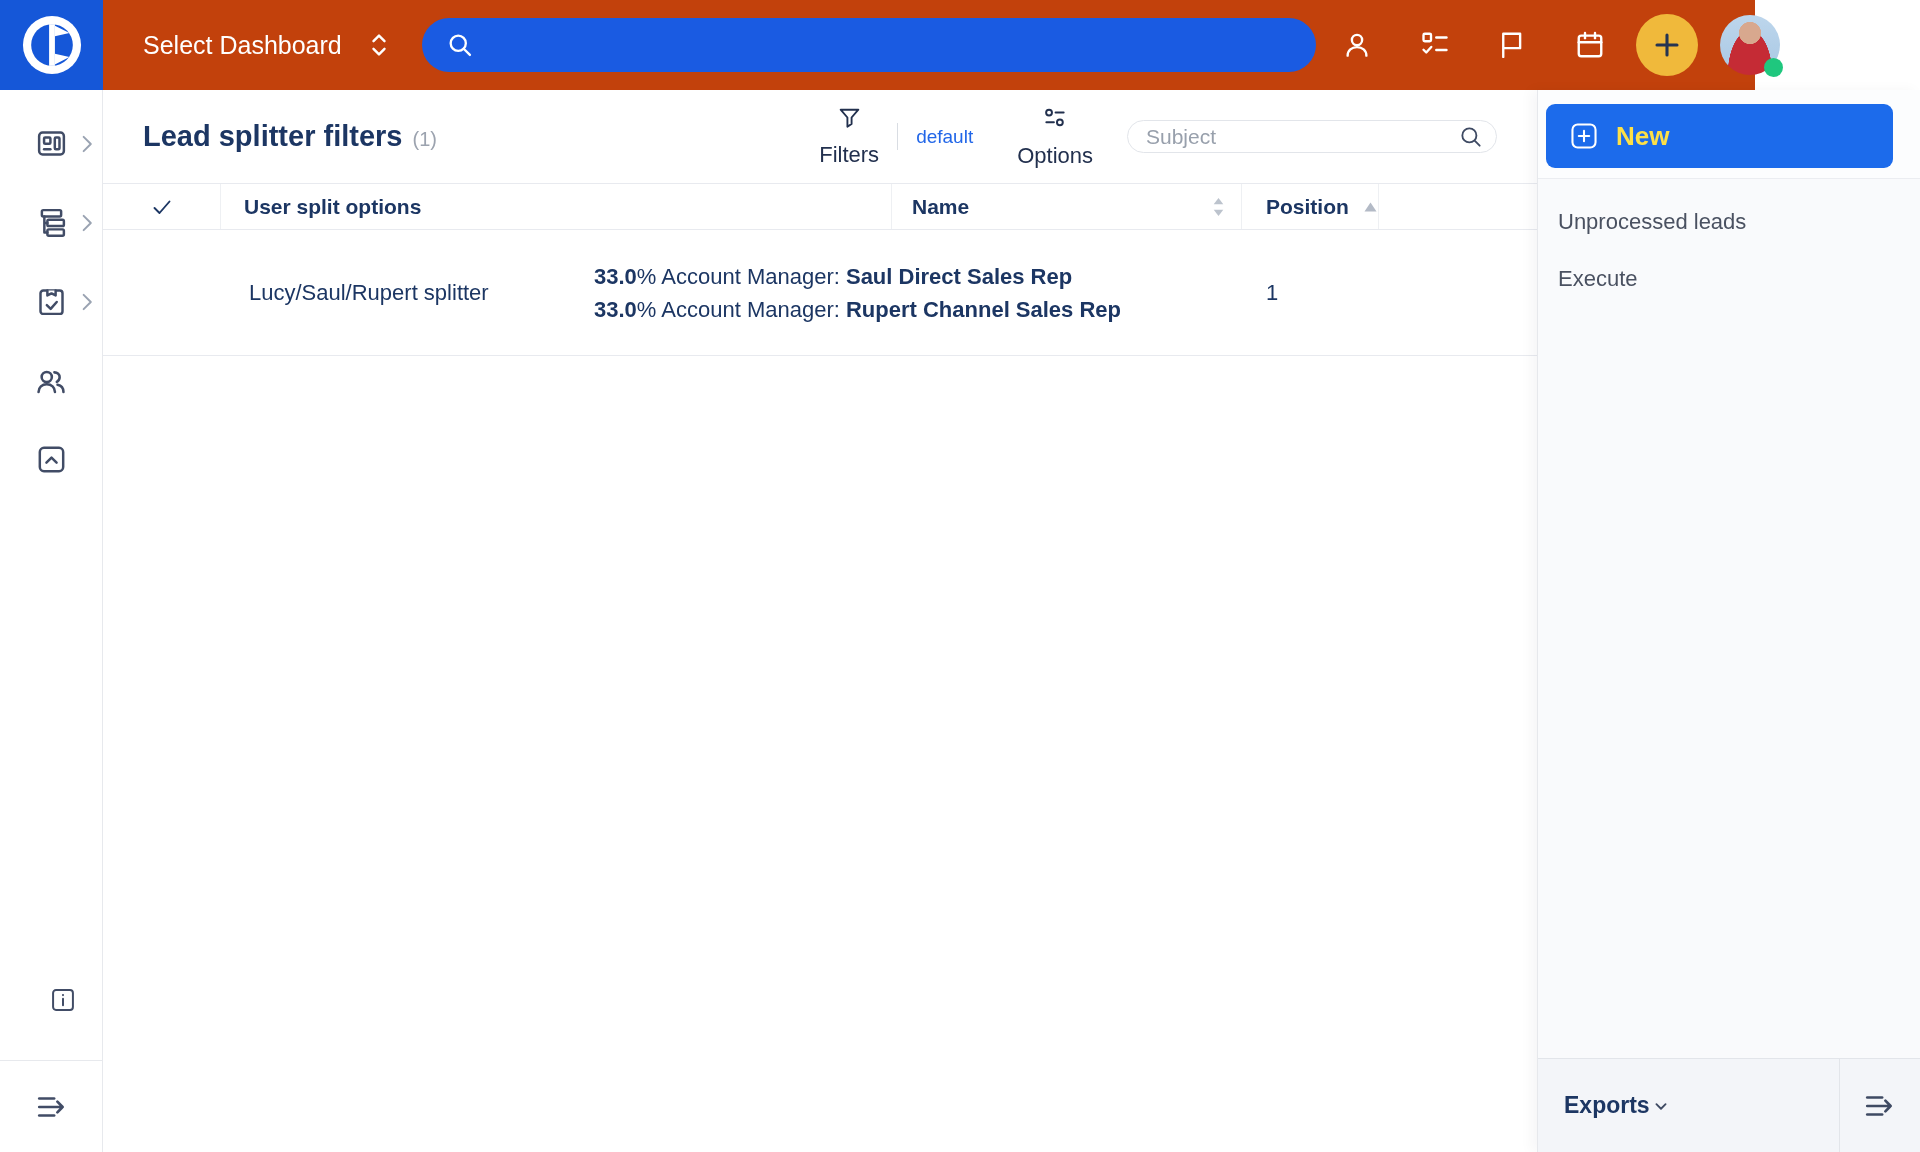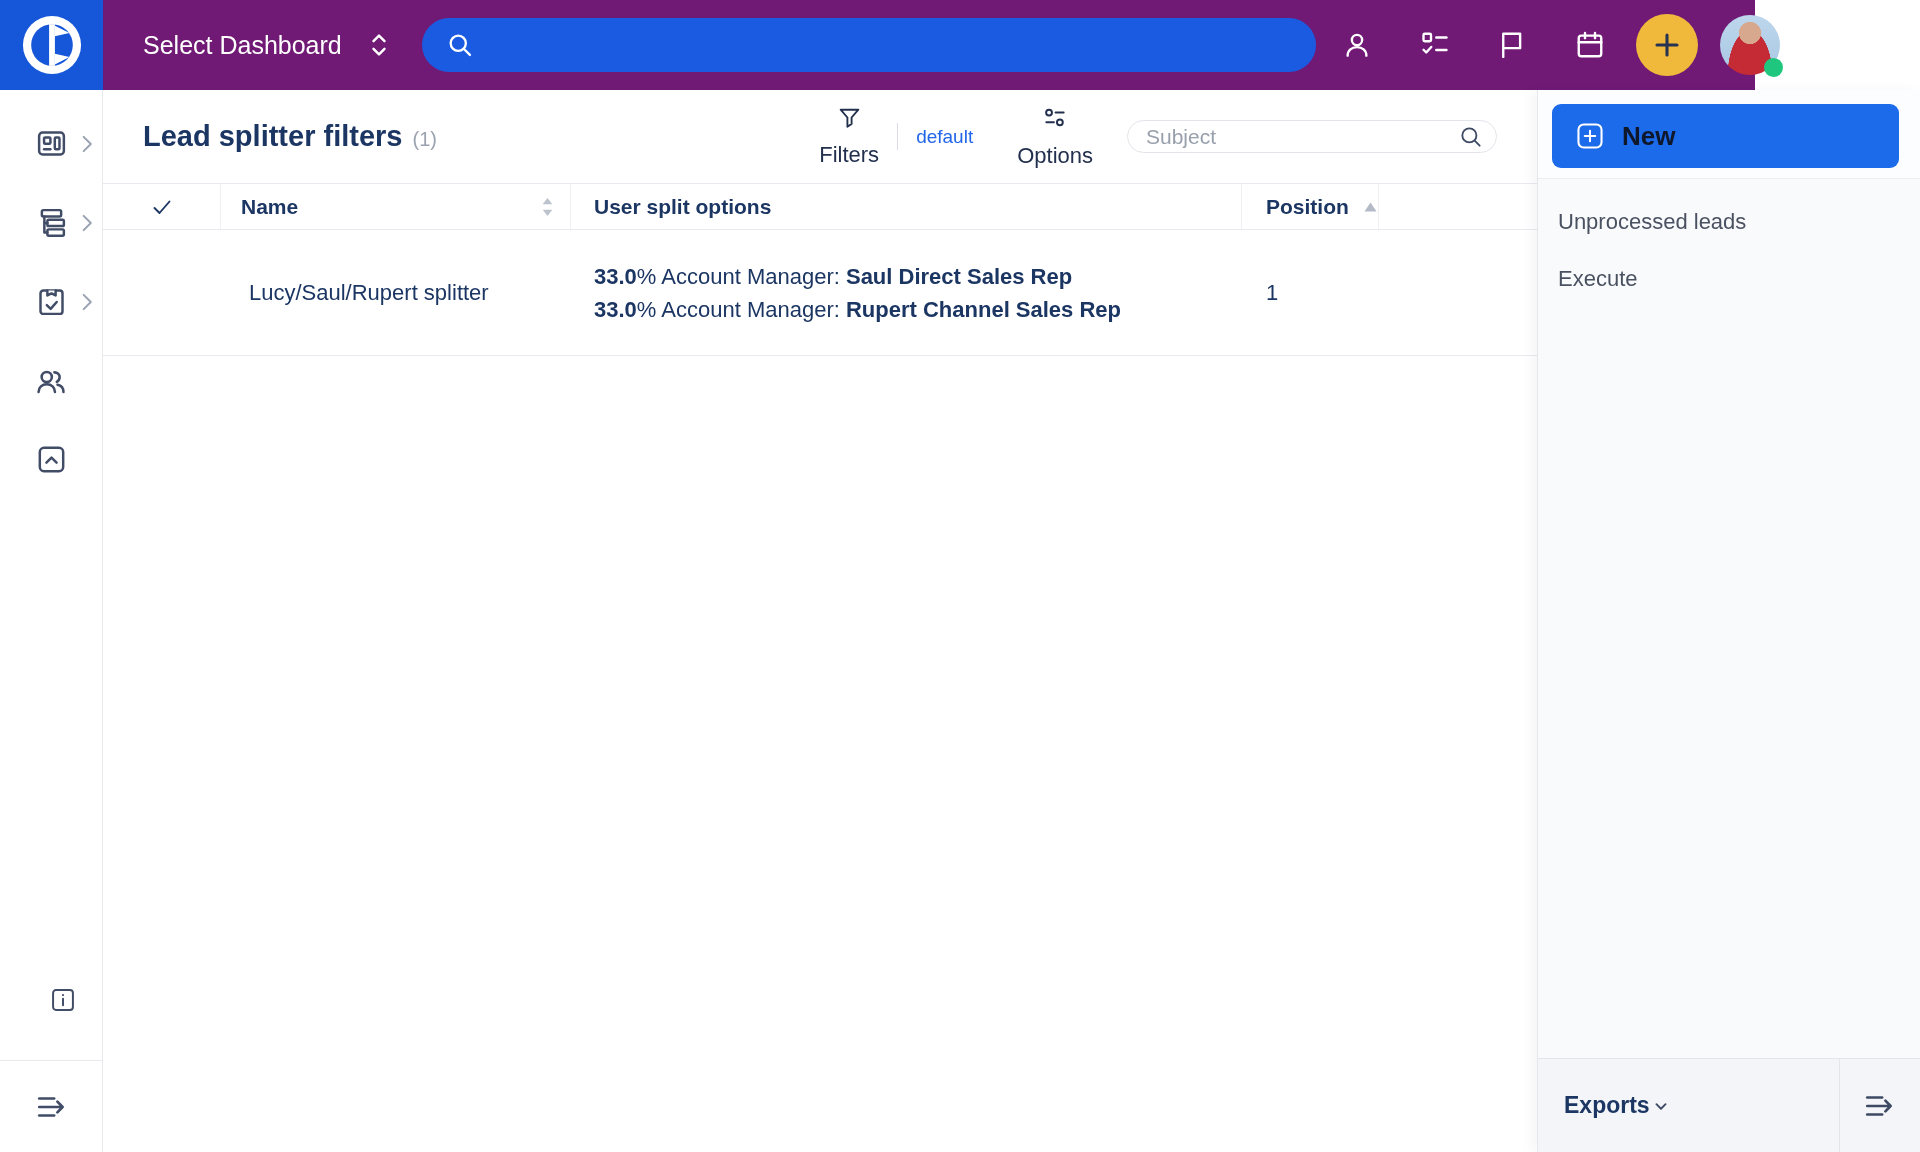--- a/index.html
+++ b/index.html
@@ -5,21 +5,21 @@
   * { box-sizing: border-box; margin: 0; padding: 0; }
   html,body { width:1920px; height:1152px; }
   body {
     font-family: "Liberation Sans", sans-serif;
     background:#ffffff; position:relative; overflow:hidden;
     color:#1C3663;
   }
   svg { display:block; }
 
   
-  .topbar { position:absolute; left:0; top:0; width:1755px; height:90px; background:#701a75; }
+  .topbar { position:absolute; left:0; top:0; width:1755px; height:90px; background:#c2410c; }
   .logo-block { position:absolute; left:0; top:0; width:103px; height:90px; background:#1557D8;
     display:flex; align-items:center; justify-content:center; cursor:pointer; }
   .dash-select { position:absolute; left:143px; top:0; height:90px; display:flex; align-items:center;
     gap:26px; color:#fff; font-size:25px; font-weight:500; cursor:pointer; }
   .search-pill { position:absolute; left:422px; top:18px; width:894px; height:54px; background:#1A5BE2;
     border-radius:27px; display:flex; align-items:center; padding-left:24px; gap:16px; color:#fff; }
   .search-pill input { flex:1; background:transparent; border:none; outline:none; color:#fff;
     font-size:24px; font-family:"Liberation Sans", sans-serif; }
   .search-pill input::placeholder { color:rgba(255,255,255,0.96); }
   .tb-abs { position:absolute; top:45px; transform:translate(-50%,-50%); color:#fff; cursor:pointer; }
@@ -76,22 +76,22 @@
   .td-name { width:350px; padding-left:28px; }
   .td-split { width:671px; padding-left:23px; line-height:33px; }
   .td-split b { font-weight:700; }
   .td-pos { width:137px; padding-left:24px; }
   .td-check { width:118px; }
 
   
   .panel { position:absolute; right:0; top:90px; width:383px; bottom:0; background:#F9FAFC;
     border-left:1px solid #E6E8EC; box-shadow:-6px 0 12px rgba(20,30,60,0.04); }
   .panel-head { height:89px; background:#FCFDFE; border-bottom:1px solid #EBEDF1; padding-top:14px; }
-  .new-btn { height:64px; width:347px; margin-left:14px; background:#1C6BEB; border:none; border-radius:9px;
-    color:#0f172a; display:flex; align-items:center; gap:17px; padding-left:23px; font-size:26px; font-weight:700;
+  .new-btn { height:64px; width:347px; margin-left:8px; background:#1C6BEB; border:none; border-radius:9px;
+    color:#fde047; display:flex; align-items:center; gap:17px; padding-left:23px; font-size:26px; font-weight:700;
     cursor:pointer; font-family:"Liberation Sans", sans-serif; }
   .panel-items { padding-top:14px; }
   .panel-item { height:57px; display:flex; align-items:center; padding-left:20px; font-size:22px;
     color:#4A5161; cursor:pointer; }
   .panel-footer { position:absolute; left:0; right:0; bottom:0; height:94px; border-top:1px solid #E2E5EA;
     background:#F3F5F9; display:flex; }
   .footer-left { flex:1; display:flex; align-items:center; padding-left:26px; color:#1C3663;
     font-size:23px; font-weight:700; border-right:1px solid #E2E5EA; cursor:pointer; }
   .footer-right { width:80px; display:flex; align-items:center; justify-content:center; color:#3E4A63; cursor:pointer; }
 </style>
@@ -315,32 +315,32 @@
 
   <div class="tbl">
     <div class="tbl-header">
       <div class="th col-check">
         <span>
           <svg width="24" height="24" viewBox="0 0 24 24" fill="none" stroke="#1C3663" stroke-width="1.9" stroke-linecap="round" stroke-linejoin="round">
             <path d="M4.5 13 L9.5 18 L19.5 6.5"></path>
           </svg>
         </span>
       </div>
+      <div class="th col-split">
+        <span>User split options</span>
+      </div>
       <div class="th col-name">
         <span>Name</span>
         <span class="sort-both">
           <svg width="13" height="22" viewBox="0 0 13 22">
             <path d="M6.5 2 L11.3 8.3 L1.7 8.3 Z" fill="#BCC3CD"></path>
             <path d="M6.5 20 L1.7 13.7 L11.3 13.7 Z" fill="#BCC3CD"></path>
           </svg>
         </span>
       </div>
-      <div class="th col-split">
-        <span>User split options</span>
-      </div>
       <div class="th col-pos">
         <span>Position</span>
         <span class="sort-asc">
           <svg width="15" height="12" viewBox="0 0 15 12">
               <path d="M7.5 1.5 L13.5 10.5 L1.5 10.5 Z" fill="#B3BAC6"></path>
             </svg>
         </span>
       </div>
       <div class="th col-actions"></div>
     </div>

